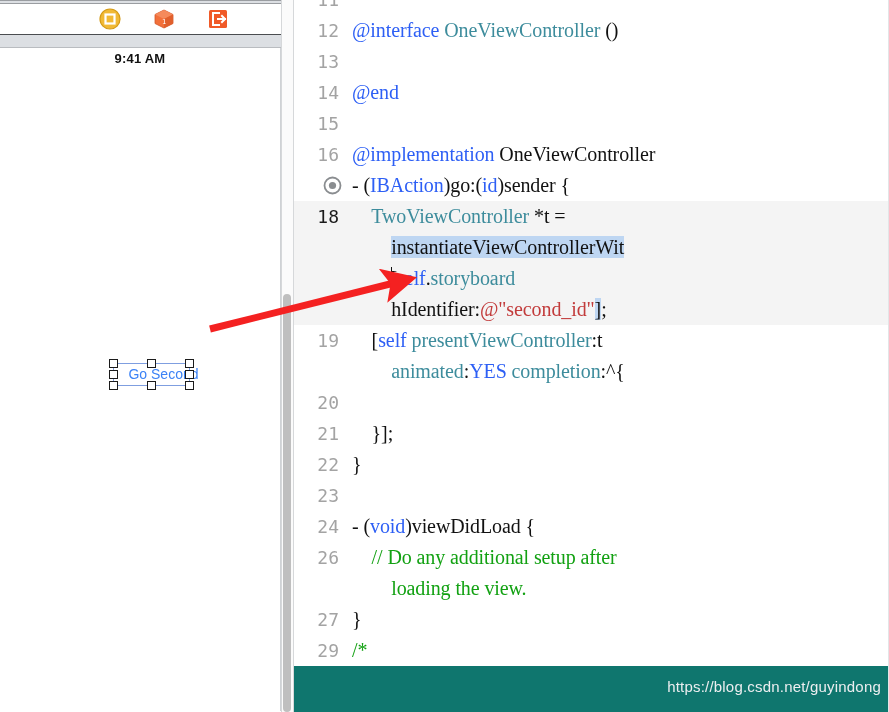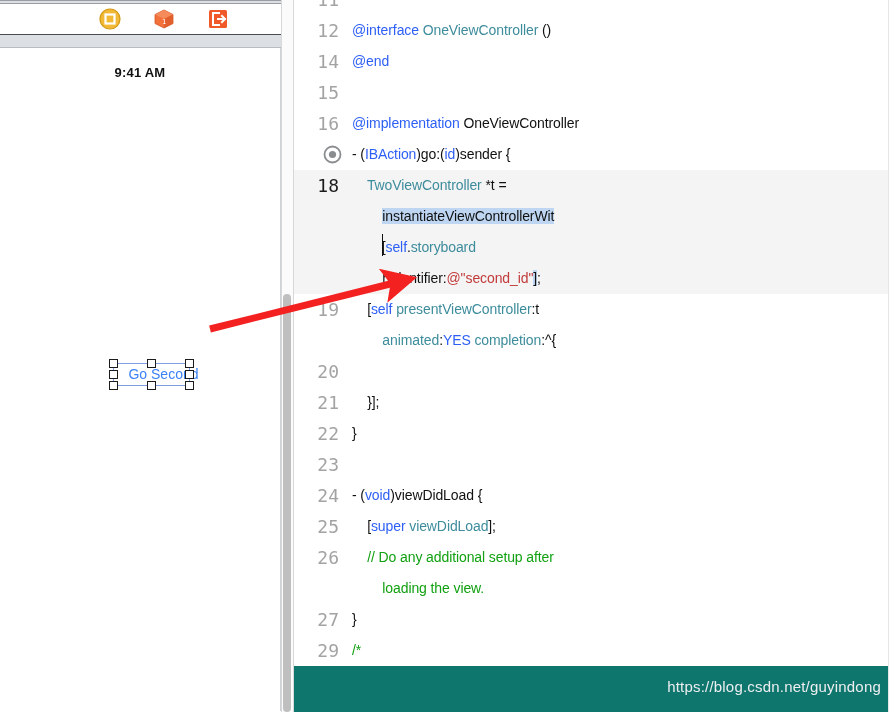--- a/index.html
+++ b/index.html
@@ -53,21 +53,21 @@
     position: relative;
     height: 663px;
     background: #ffffff;
     border-right: 1px solid #cfd2d5;
   }
   #status-time {
     text-align: center;
     font-size: 13px;
     font-weight: bold;
     color: #111;
-    padding-top: 17px;
+    padding-top: 3px;
     letter-spacing: 0.2px;
     font-family: "Liberation Sans", sans-serif;
   }
 
   
   #go-button-wrap {
     position: absolute;
     left: 109px;
     top: 311px;
     width: 85px;
@@ -161,22 +161,22 @@
   .gutter-marker {
     flex: 0 0 58px;
     display: flex;
     align-items: center;
     justify-content: flex-end;
     padding-right: 10px;
     height: 31px;
   }
   .codetext {
     flex: 1 1 auto;
-    font-family: Liberation Sans, sans-serif;
-    font-size: 14px;
+    font-family: Liberation Serif, serif;
+    font-size: 20px;
     line-height: 31px;
     color: #111111;
     white-space: pre;
     letter-spacing: -0.1px;
   }
   
   .kw   { color: #2d5ff5; }       
   .type { color: #3d8c9c; }       
   .blue { color: #2d5ff5; }       
   .str  { color: #c23b3b; }       
@@ -280,20 +280,24 @@
     <div id="code-rows">
         <div class="row">
           <div class="gutter">11</div>
           <div class="codetext"></div>
         </div>
         <div class="row">
           <div class="gutter">12</div>
           <div class="codetext"><span class="kw">@interface </span><span class="type">OneViewController </span><span class="pln">()</span></div>
         </div>
         <div class="row">
+          <div class="gutter">13</div>
+          <div class="codetext"></div>
+        </div>
+        <div class="row">
           <div class="gutter">14</div>
           <div class="codetext"><span class="kw">@end</span></div>
         </div>
         <div class="row">
           <div class="gutter">15</div>
           <div class="codetext"></div>
         </div>
         <div class="row">
           <div class="gutter">16</div>
           <div class="codetext"><span class="kw">@implementation </span><span class="pln">OneViewController</span></div>
@@ -343,24 +347,20 @@
           <div class="gutter">22</div>
           <div class="codetext"><span class="pln">}</span></div>
         </div>
         <div class="row">
           <div class="gutter">23</div>
           <div class="codetext"></div>
         </div>
         <div class="row">
           <div class="gutter">24</div>
           <div class="codetext"><span class="pln">- (</span><span class="blue">void</span><span class="pln">)viewDidLoad {</span></div>
-        </div>
-        <div class="row">
-          <div class="gutter">25</div>
-          <div class="codetext"><span class="pln">    [</span><span class="blue">super </span><span class="type">viewDidLoad</span><span class="pln">];</span></div>
         </div>
         <div class="row">
           <div class="gutter">26</div>
           <div class="codetext"><span class="com">    // Do any additional setup after</span></div>
         </div>
         <div class="row">
           <div class="gutter"></div>
           <div class="codetext"><span class="com">        loading the view.</span></div>
         </div>
         <div class="row">

